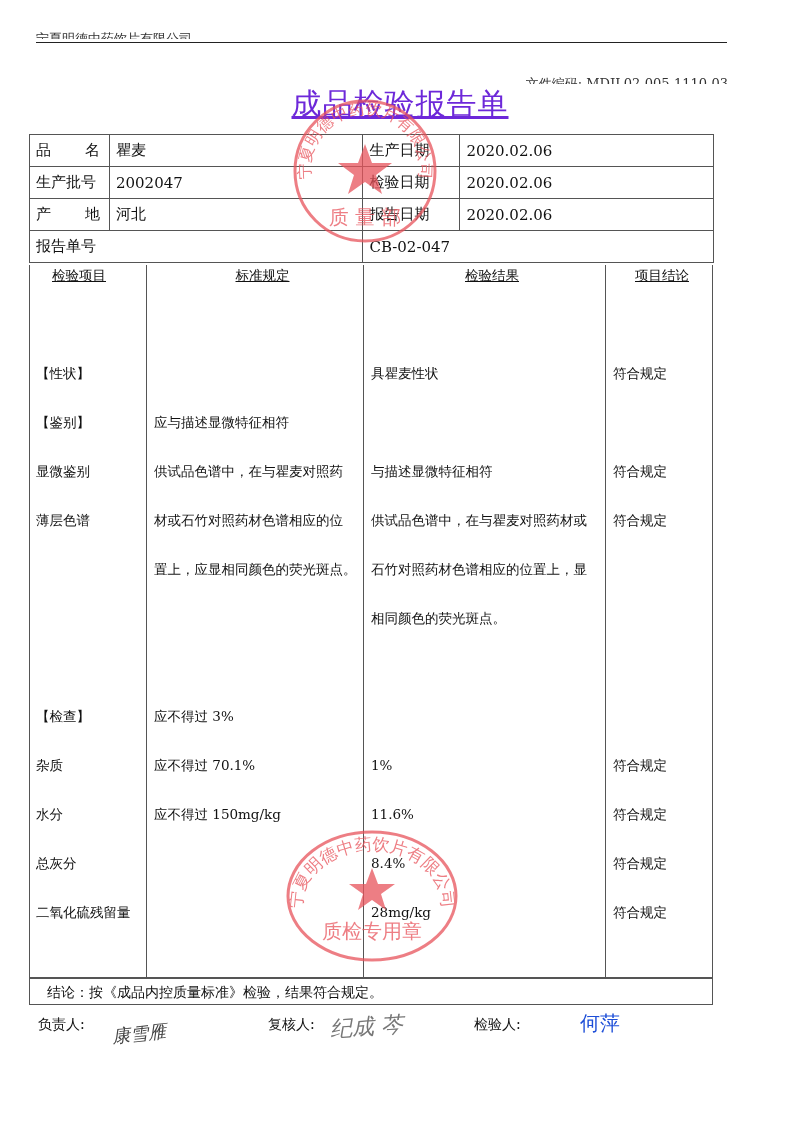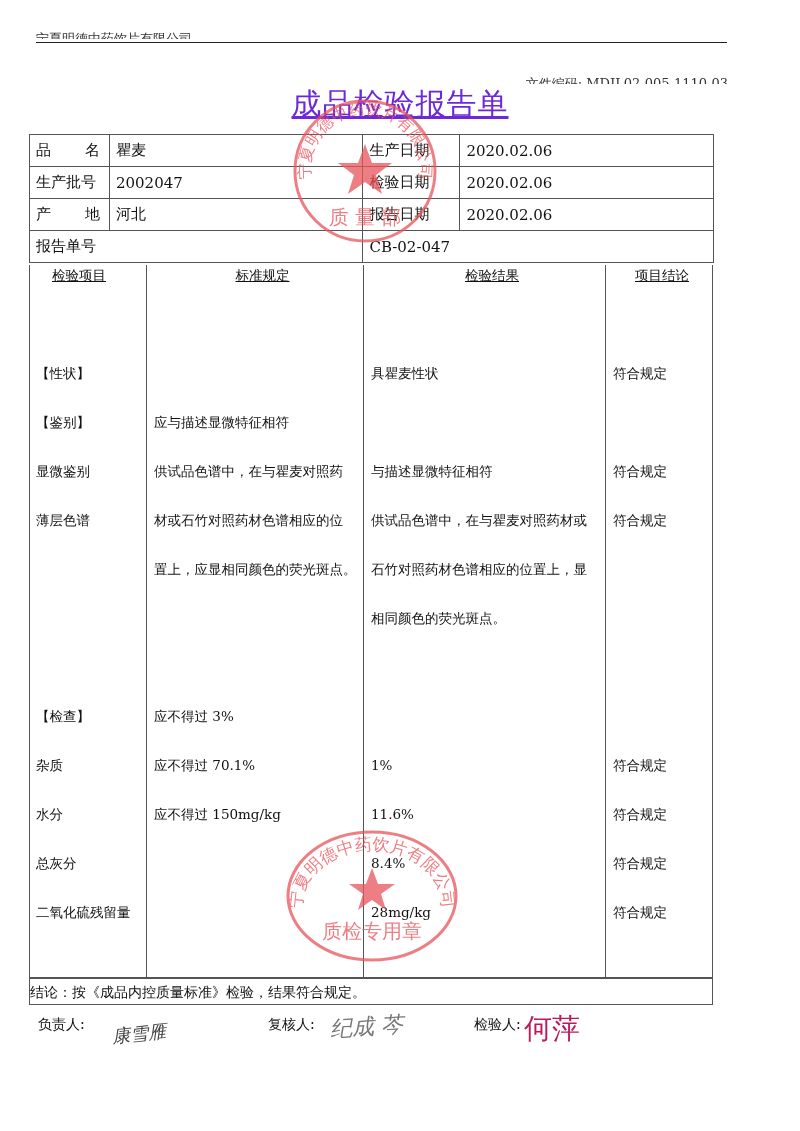--- a/index.html
+++ b/index.html
@@ -43,21 +43,21 @@
     .col2 { left: 117px; width: 217px; padding-left: 7px; border-right: 1px solid #555; }
     .col3 { left: 334px; width: 242px; padding-left: 7px; border-right: 1px solid #555; }
     .col4 { left: 576px; width: 108px; padding-left: 7px; }
     .col-head { text-decoration: underline; text-align: center; margin-top: 0; height: 21px; margin-left: 8px; }
     .col1 .col-head { text-align: left; padding-left: 8px; }
     .col4 .col-head { text-align: left; padding-left: 14px; }
     .cell { height: 21px; white-space: nowrap; overflow: visible; margin-top: 28px; }
     .conclusion {
       position: absolute; left: 29px; top: 978px; width: 684px; height: 27px;
       border: 1px solid #555; box-sizing: border-box;
-      font-size: 14px; line-height: 26px;
+      font-size: 14px; padding-left: 17px; line-height: 26px;
     }
     .sign-row { position: absolute; top: 1016px; font-size: 14px; }
     .sig {
       position: absolute; font-family: "DejaVu Sans", sans-serif;
       color: #444; font-style: italic;
     }
     .stamp { position: absolute; pointer-events: none; }
   </style>
 </head>
 <body>
@@ -176,21 +176,21 @@
   </div>
 </div>
 
 <div class="conclusion">结论：按《成品内控质量标准》检验，结果符合规定。</div>
 
 <div class="sign-row" style="left:38px;">负责人:</div>
 <div class="sig" style="left:112px; top:1022px; font-size:18px; transform:rotate(-6deg);">康雪雁</div>
 <div class="sign-row" style="left:268px;">复核人:</div>
 <div class="sig" style="left:330px; top:1012px; font-size:22px; color:#777; transform:rotate(-4deg);">纪成 芩</div>
 <div class="sign-row" style="left:474px;">检验人:</div>
-<div class="sig" style="left:524px; top:1010px; font-size:28px; color:#be185d; font-style:normal;">何萍</div>
+<div class="sig" style="left:580px; top:1010px; font-size:20px; color:#1d4ed8; font-style:normal;">何萍</div>
 
 <svg class="stamp" style="left:290px; top:96px;" width="150" height="150" viewBox="0 0 150 150">
   <defs>
     <path id="arcTop" d="M 22 88 A 55 55 0 1 1 128 88"></path>
   </defs>
   <g opacity="0.75">
     <circle cx="75" cy="75" r="70" fill="none" stroke="#e8545c" stroke-width="3"></circle>
     <polygon points="75,48 82,67 102,67 86,79 92,98 75,86 58,98 64,79 48,67 68,67" fill="#e8545c"></polygon>
     <text font-size="16" fill="#e8545c" font-family="DejaVu Sans, sans-serif"><textPath href="#arcTop" startOffset="50%" text-anchor="middle">宁夏明德中药饮片有限公司</textPath></text>
     <text x="75" y="128" font-size="20" fill="#e8545c" text-anchor="middle" font-family="DejaVu Sans, sans-serif">质 量 部</text>

